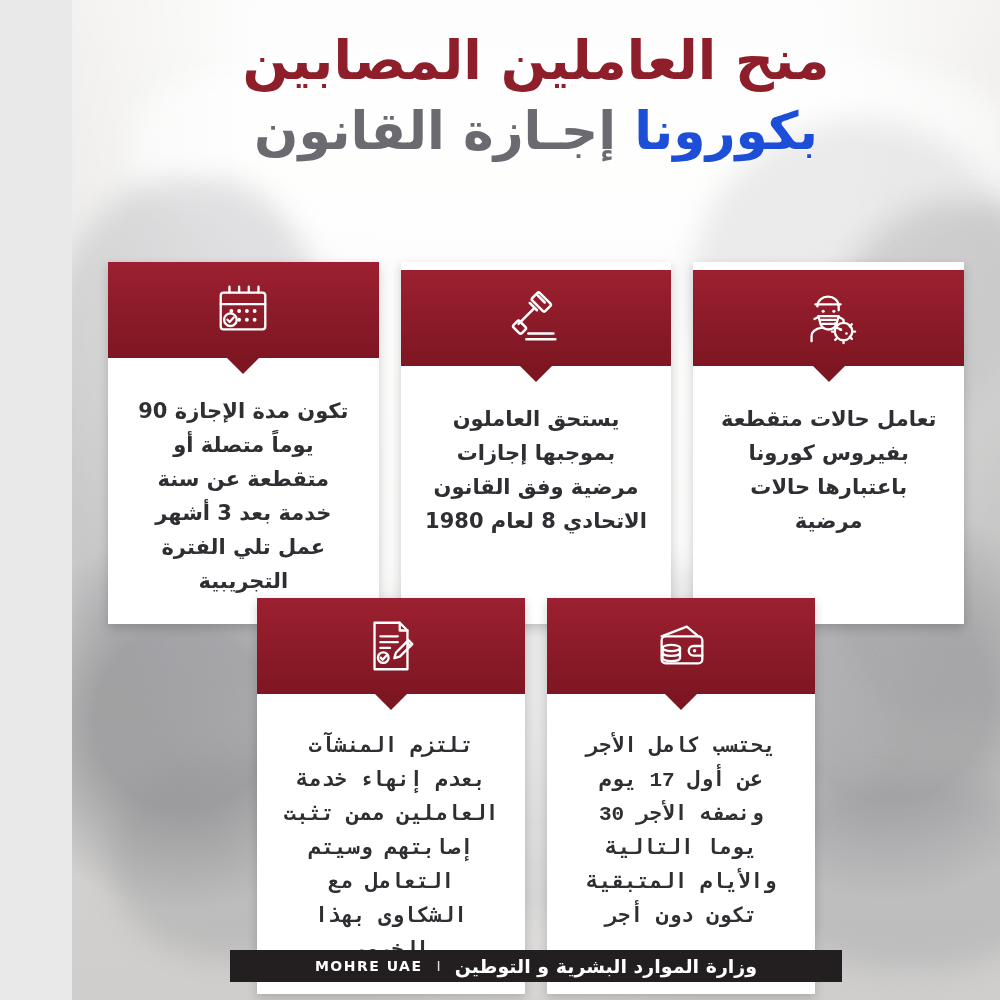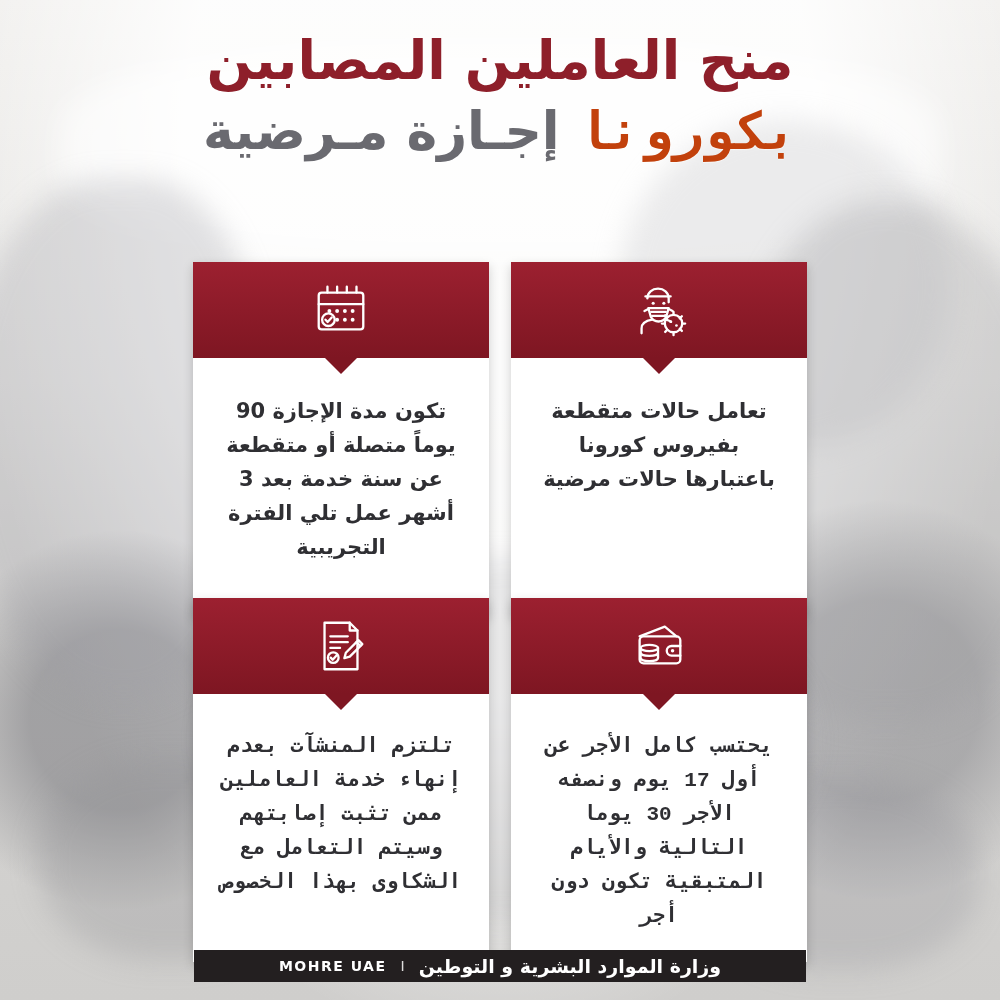--- a/index.html
+++ b/index.html
@@ -8,21 +8,21 @@
   }
   body {
     width: 1000px;
     height: 1000px;
     font-family: "DejaVu Sans", "Liberation Sans", sans-serif;
     background: #e9e9e9;
     overflow: hidden;
   }
   .poster {
     position: relative;
-    width: 1000px;
+    width: 928px;
     height: 1000px;
     overflow: hidden;
     background: #dcdcdc;
   }
   
   .bg {
     position: absolute;
     inset: 0;
     background:
       radial-gradient(circle at 12% 72%, rgba(120,120,125,0.55) 0 90px, rgba(120,120,125,0) 190px),
@@ -62,21 +62,21 @@
     text-shadow: 0 1px 1px rgba(255,255,255,0.6);
   }
   .title-line2 {
     font-size: 52px;
     font-weight: bold;
     line-height: 1.24;
     color: #55555a;
     text-shadow: 0 1px 1px rgba(255,255,255,0.6);
     margin-top: 4px;
   }
-  .title-line2 .accent { color: #c2410c; font-family: Liberation Mono, monospace; }
+  .title-line2 .accent { color: #1d4ed8; }
   .title-line2 .soft { color: #6a6a70; font-weight: bold; letter-spacing: 2px; }
 
   
   .cards-row {
     position: absolute;
     display: flex;
     justify-content: center;
     gap: 22px;
     z-index: 4;
   }
@@ -182,21 +182,21 @@
     <div class="bg-shape bg-s2"></div>
     <div class="bg-shape bg-s3"></div>
     <div class="bg-shape bg-s6"></div>
     <div class="bg-shape bg-s7"></div>
   </div>
 
   <div class="title-wrap">
     <div class="title-line1">منح العاملين المصابين</div>
     <div class="title-line2">
       <span class="accent">بكورونا</span>
-      <span class="soft">إجـازة مـرضية</span>
+      <span class="soft">إجـازة القانون</span>
     </div>
   </div>
 
   <div class="cards-row row1">
 
     <div class="card">
       <div class="card-head">
         <div class="icon-box">
           <svg viewBox="0 0 64 64" fill="none" stroke="currentColor" stroke-width="2.4" stroke-linecap="round" stroke-linejoin="round">
             <path d="M20 20c0-6 5-10 11-10s11 4 11 10v4"></path>
@@ -210,20 +210,34 @@
             <circle cx="47" cy="46" r="9"></circle>
             <path d="M47 37v-3M47 58v-3M38 46h-3M59 46h-3M40.6 39.6l-2.2-2.2M55.6 53.6l-2.2-2.2M40.6 52.4l-2.2 2.2M55.6 38.4l-2.2 2.2"></path>
             <circle cx="44" cy="44" r="1.4" fill="currentColor" stroke="none"></circle>
             <circle cx="50" cy="48" r="1.4" fill="currentColor" stroke="none"></circle>
           </svg>
         </div>
       </div>
       <div class="card-body">تعامل حالات متقطعة بفيروس كورونا باعتبارها حالات مرضية</div>
     </div>
 
+    <div class="card">
+      <div class="card-head">
+        <div class="icon-box">
+          <svg viewBox="0 0 64 64" fill="none" stroke="currentColor" stroke-width="2.6" stroke-linecap="round" stroke-linejoin="round">
+            <rect x="28" y="10" width="19" height="11" rx="2" transform="rotate(45 37.5 15.5)"></rect>
+            <path d="M33.5 8.5l7.5 7.5M25.5 16.5l7.5 7.5"></path>
+            <path d="M30 22L14 38"></path>
+            <rect x="9" y="37" width="12" height="9" rx="2" transform="rotate(45 15 41.5)"></rect>
+            <path d="M24 48h26M22 54h30"></path>
+          </svg>
+        </div>
+      </div>
+      <div class="card-body">يستحق العاملون بموجبها إجازات مرضية وفق القانون الاتحادي 8 لعام 1980</div>
+    </div>
 
     <div class="card">
       <div class="card-head">
         <div class="icon-box">
           <svg viewBox="0 0 64 64" fill="none" stroke="currentColor" stroke-width="2.4" stroke-linecap="round" stroke-linejoin="round">
             <rect x="9" y="14" width="46" height="38" rx="3"></rect>
             <path d="M9 26h46"></path>
             <path d="M18 14V8M28 14V8M38 14V8M48 14V8"></path>
             <circle cx="20" cy="33" r="2" fill="currentColor" stroke="none"></circle>
             <circle cx="28" cy="33" r="2" fill="currentColor" stroke="none"></circle>

